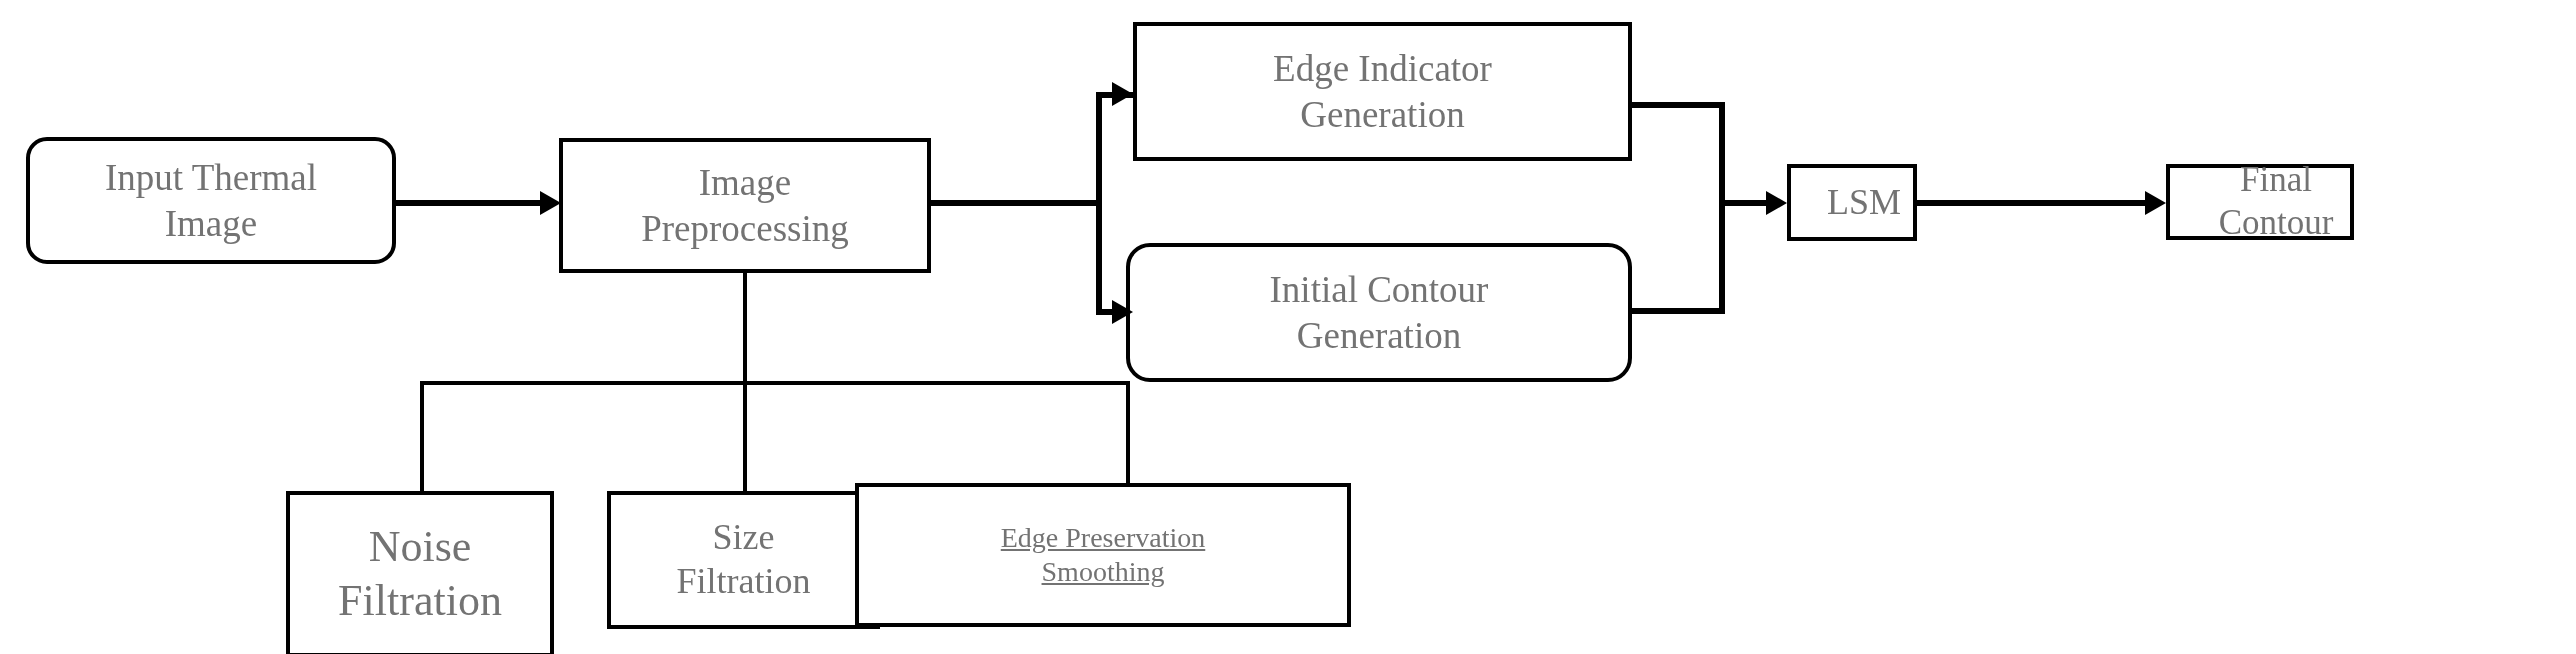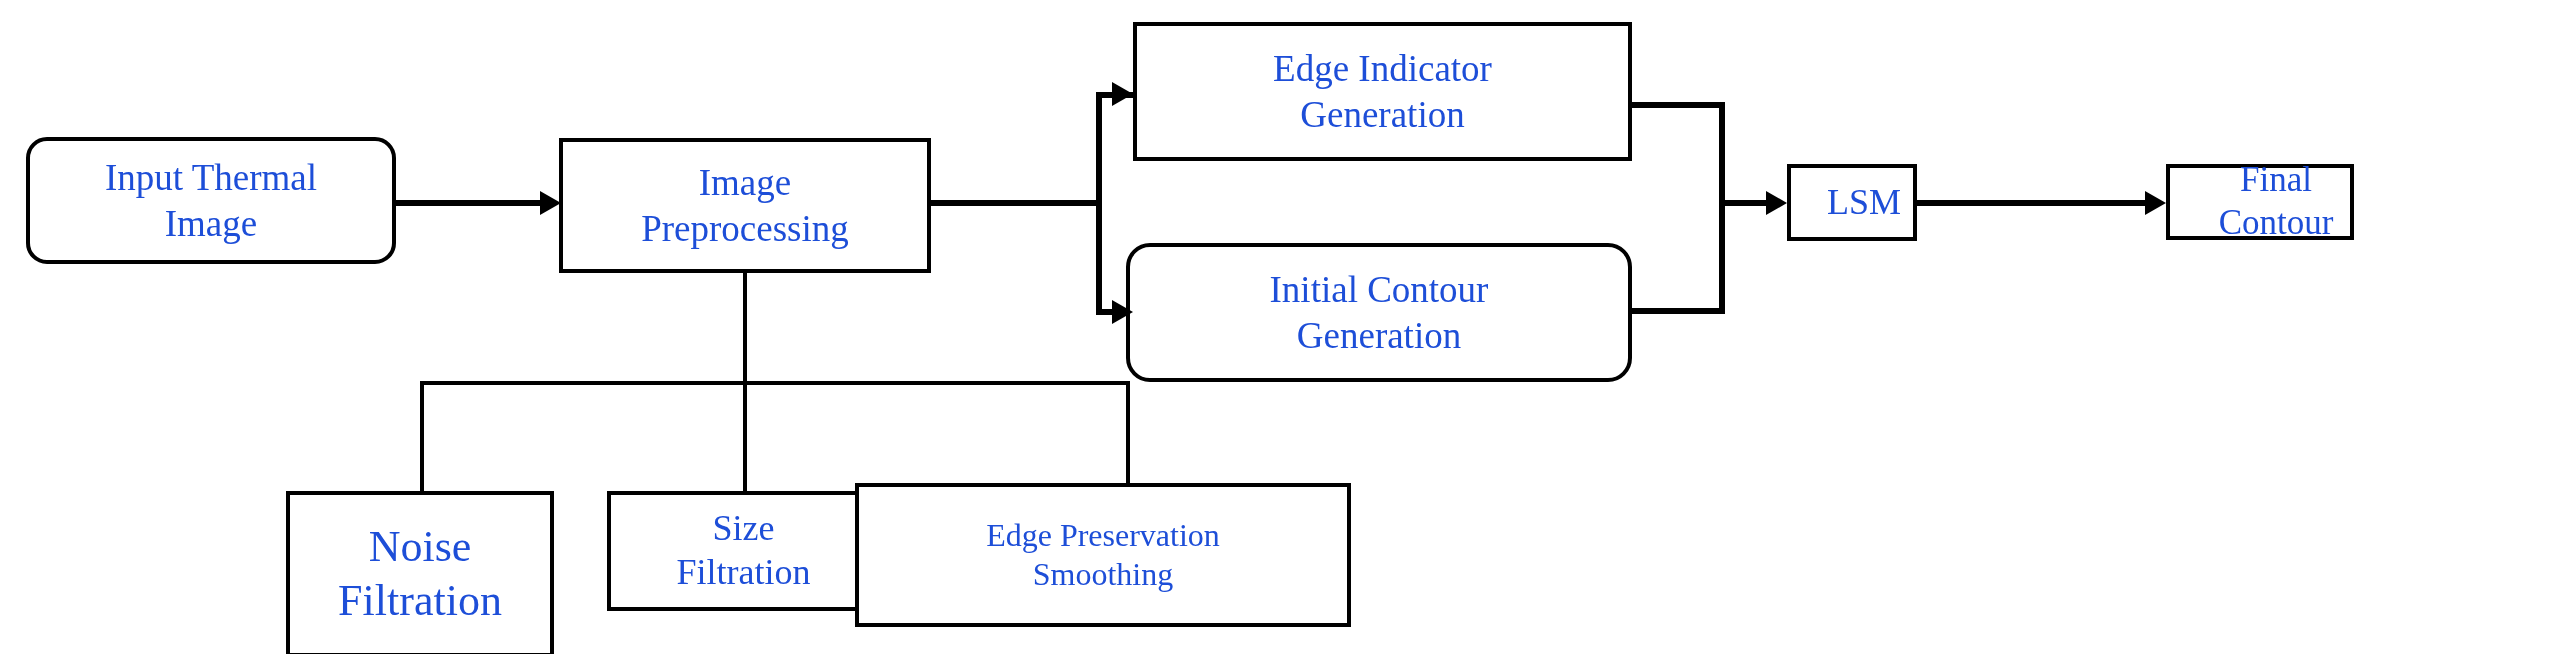--- a/index.html
+++ b/index.html
@@ -1,31 +1,31 @@
 <!DOCTYPE html>
 <html style="font-size:10px"><head>
 <meta charset="utf-8">
 <style>
   html,body{margin:0;padding:0;background:#ffffff;}
   body{width:2576px;height:654px;position:relative;overflow:hidden;
        font-family:"Liberation Serif","DejaVu Serif",serif;color:#000;}
   #canvas{position:absolute;left:0;top:0;width:2576px;height:654px;}
   .node{position:absolute;box-sizing:border-box;border:4.3px solid #000;background:#fff;
         display:flex;align-items:center;justify-content:center;text-align:center;
-        line-height:1.22;color:#1d4ed8;z-index:3;}
+        line-height:1.22;color:#737373;z-index:3;}
   .node .lbl{display:block;white-space:pre-line;padding:0 5px;}
   .n-input   {left:26px;  top:137px; width:370px; height:127px; font-size:37px;border-radius:21px;}
   .n-prep    {left:559px; top:138px; width:372px; height:135px; font-size:37px;}
   .n-edge    {left:1133px;top:22px;  width:499px; height:139px; font-size:37px;}
   .n-initial {left:1126px;top:243px; width:506px; height:139px; font-size:37px;border-radius:24px;}
   .n-lsm     {left:1787px;top:164px; width:130px; height:77px; font-size:36px;padding-left:24px;}
   .n-final   {left:2166px;top:164px; width:188px; height:76px; font-size:35px;padding-left:32px;}
   .n-noise   {left:286px; top:491px; width:268px; height:166px; font-size:44px;}
-  .n-size    {left:607px; top:491px; width:273px; height:120px; font-size:36px;}
-  .n-eps     {left:855px;top:483px; width:496px; height:144px; font-size:32px;}
+  .n-size    {left:607px; top:491px; width:273px; height:138px; font-size:36px;}
+  .n-eps     {left:855px;top:483px; width:496px; height:144px; font-size:28px;text-decoration:underline;}
 
   .ln{position:absolute;background:#000;z-index:2;}
   .h{height:5.6px;}
   .v{width:5.6px;}
   .thin{height:4.3px;}
   .thinv{width:4.3px;}
 
   .arrowhead{position:absolute;width:0;height:0;z-index:4;
              border-top:12.4px solid transparent;border-bottom:12.4px solid transparent;
              border-left:21px solid #000;}

